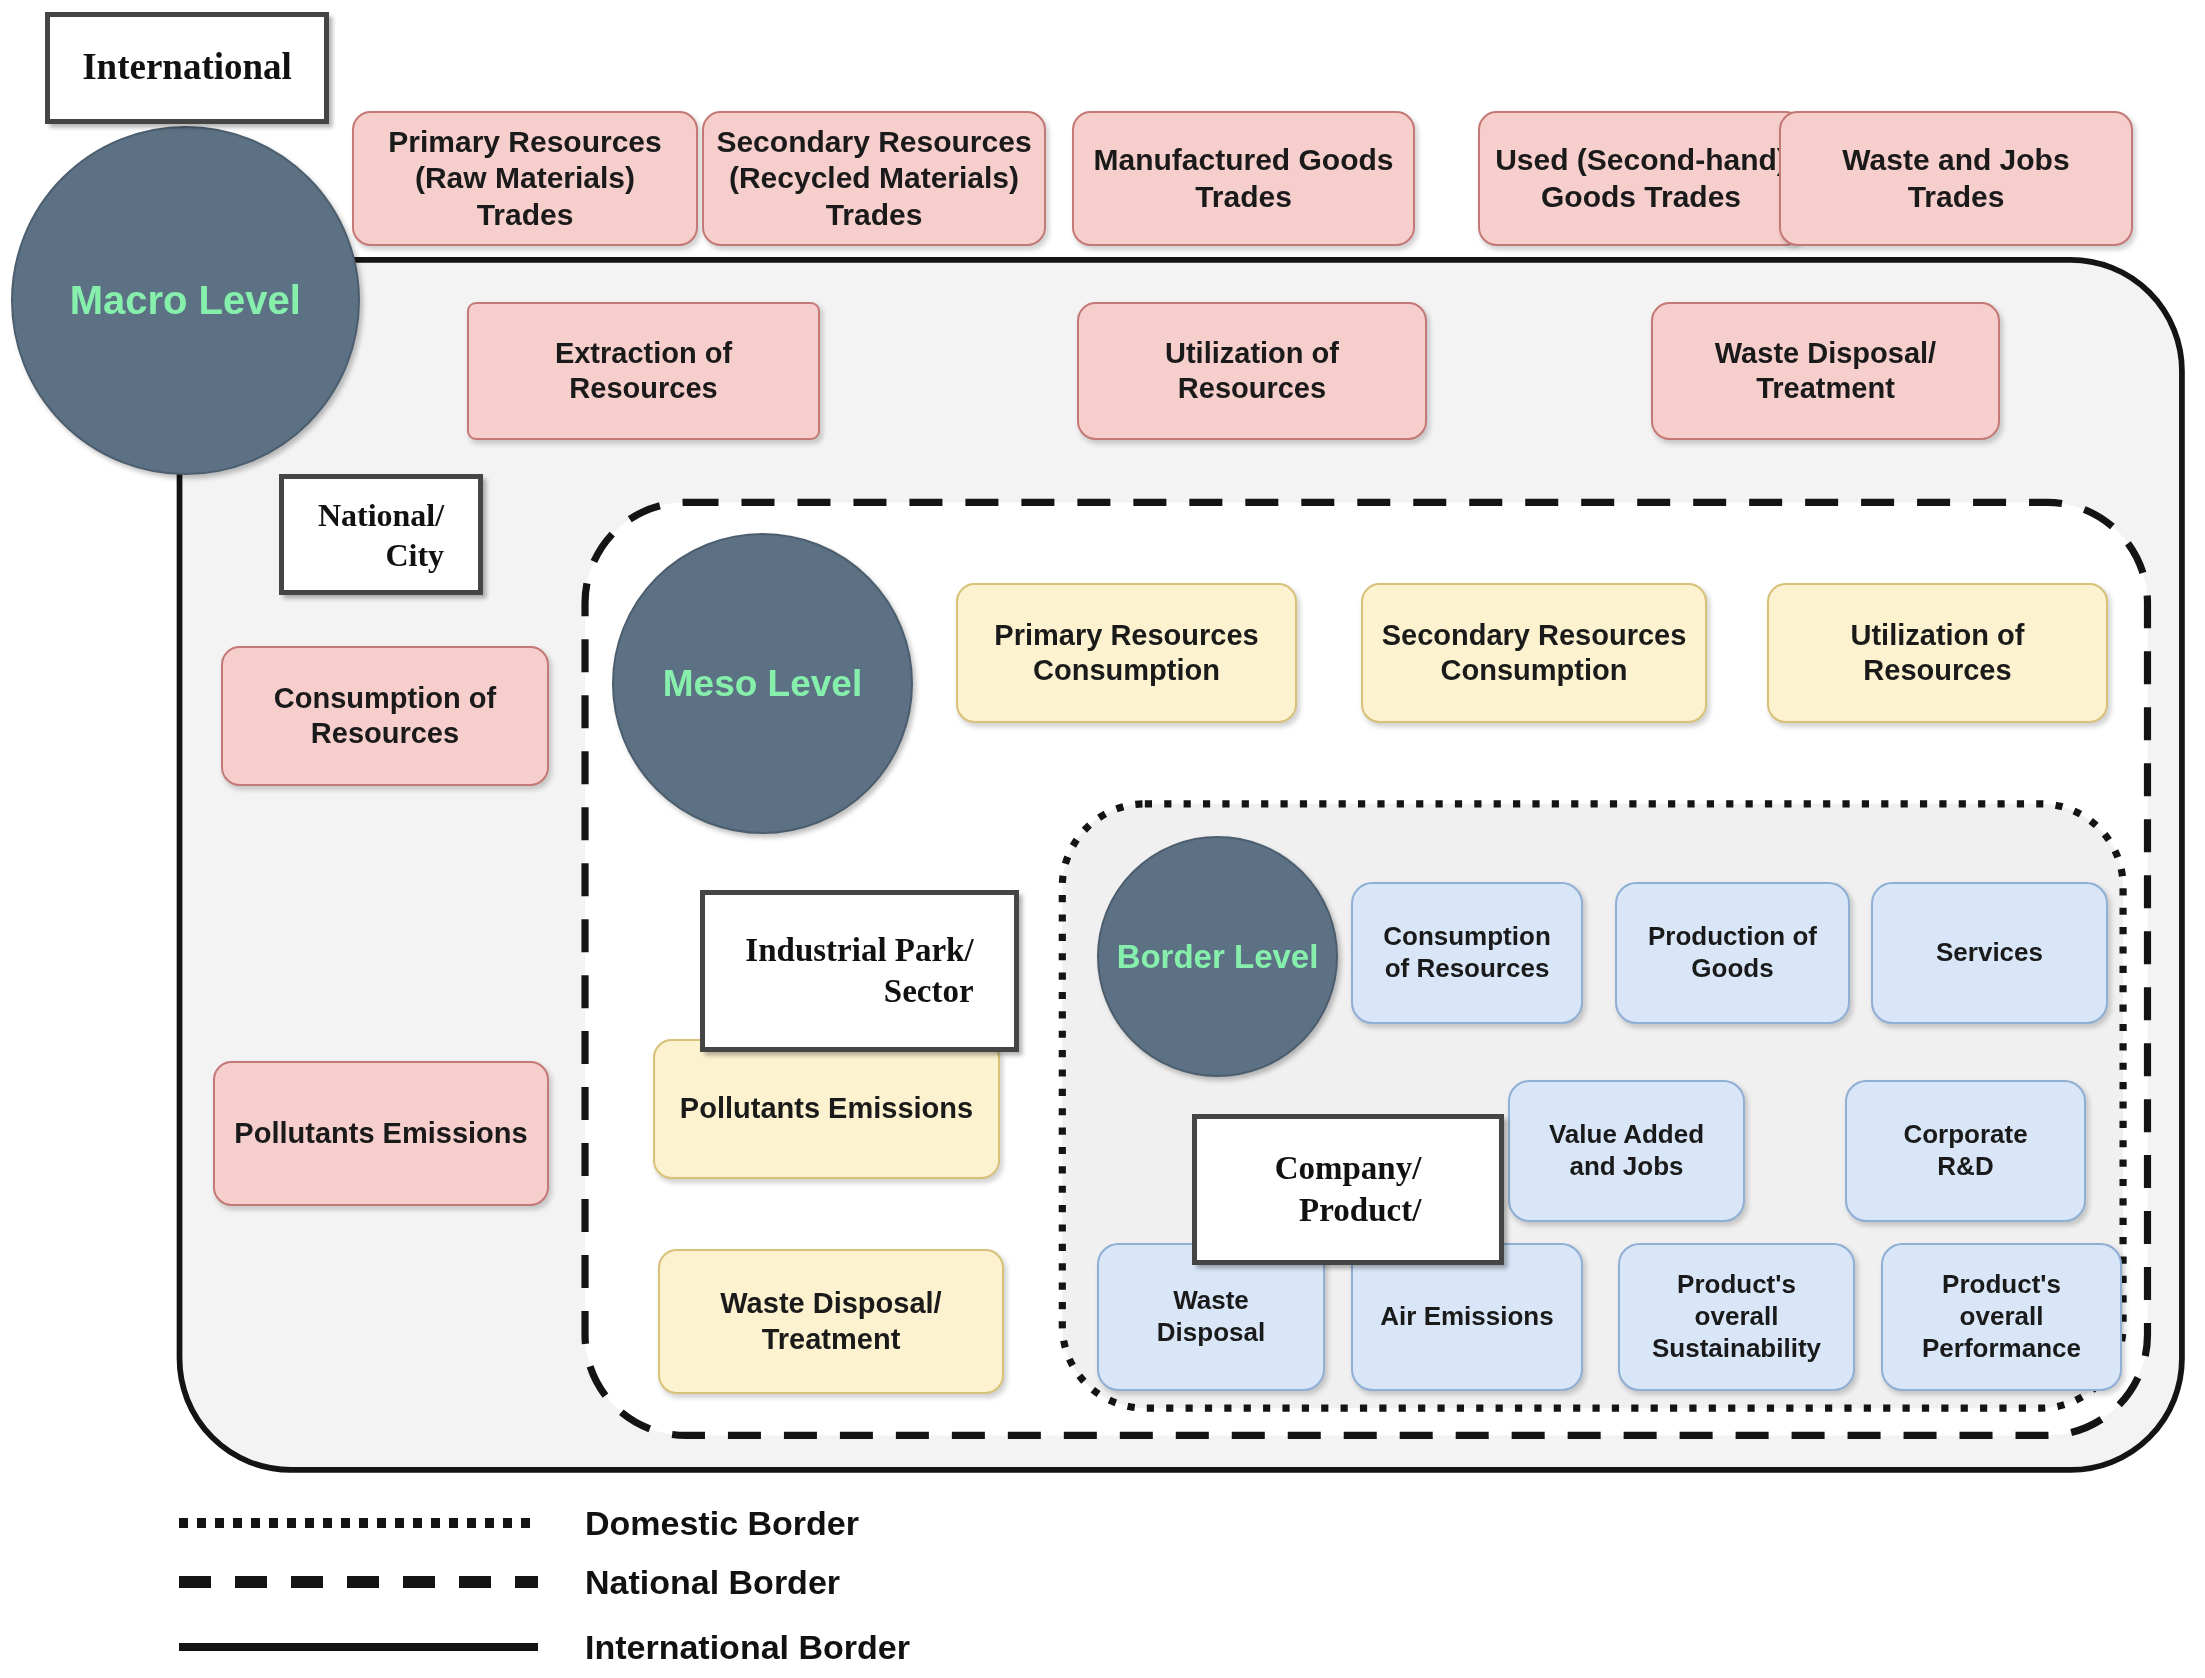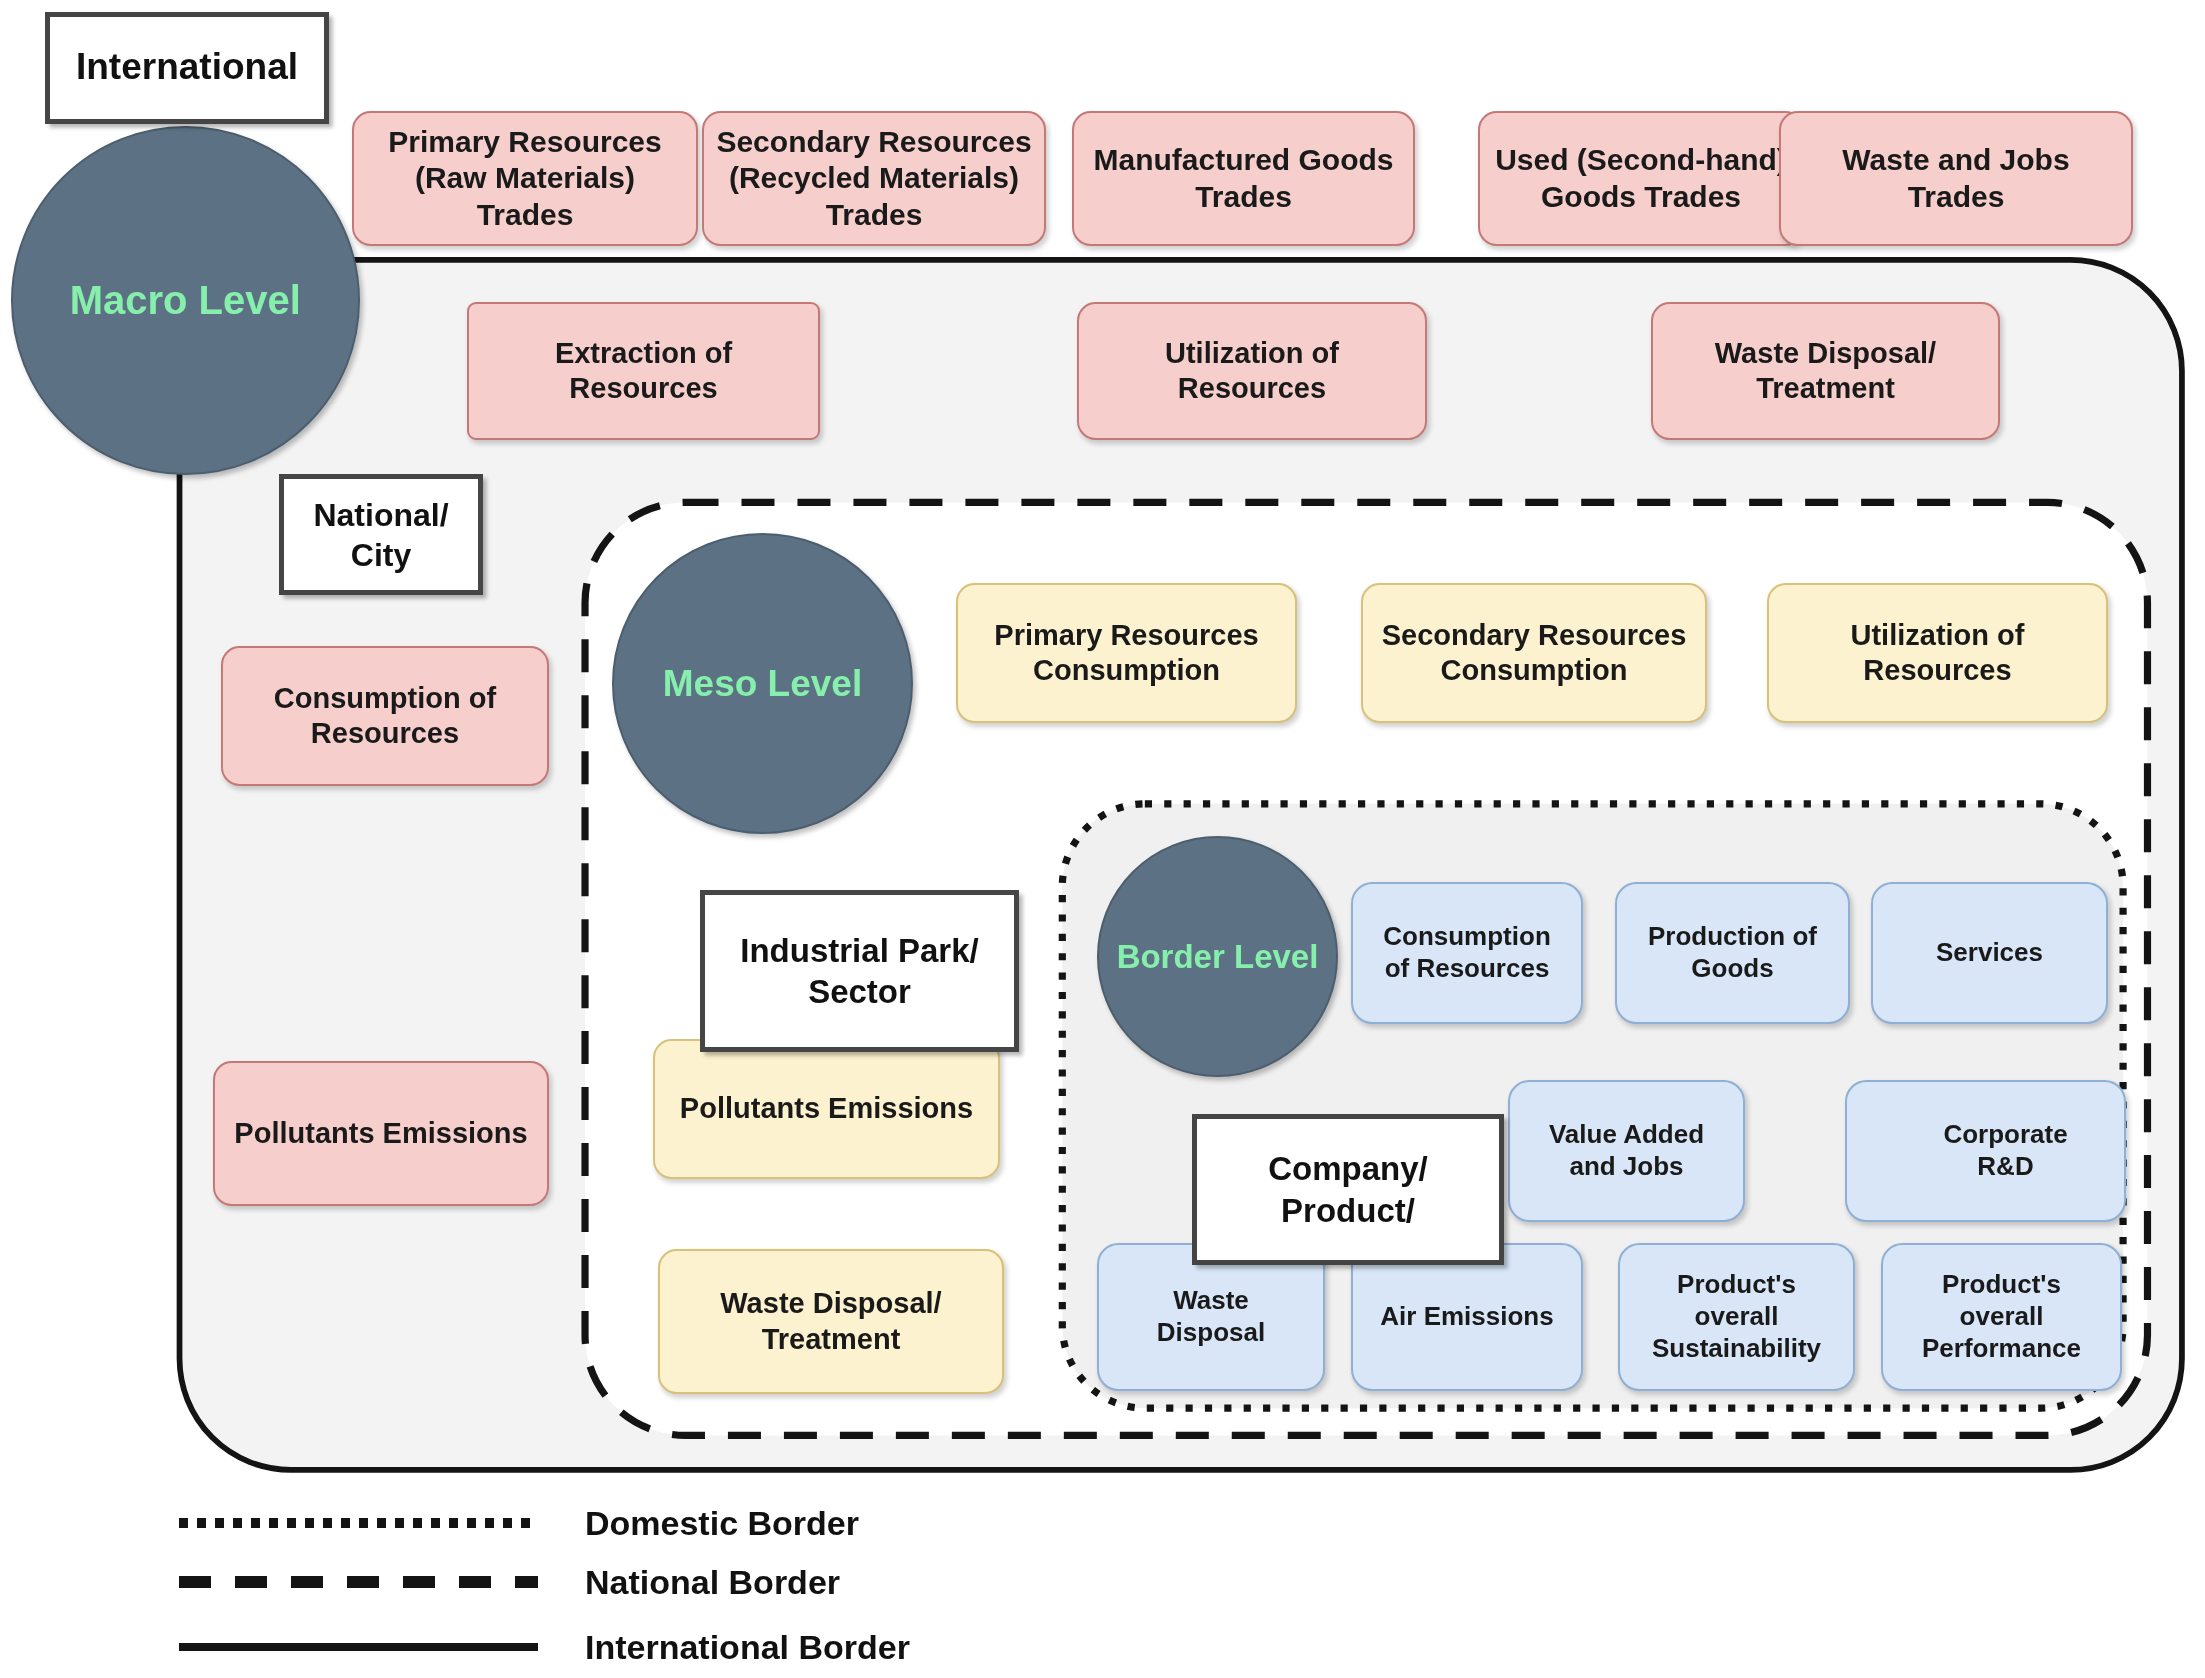--- a/index.html
+++ b/index.html
@@ -19,23 +19,24 @@
   .pink{background:#f6cfcd;border:2.9px solid #c47976;font-size:29px;}
 
   .level-circle{
     position:absolute;border-radius:50%;background:#5c7284;border:2.9px solid #4c5e6e;
     display:flex;align-items:center;justify-content:center;color:#86efac;
     font-weight:bold;z-index:4;box-shadow:2.9px 3.6px 5.7px rgba(0,0,0,0.25);
   }
 
   .region-label{
     position:absolute;background:#ffffff;border:5px solid #454545;
-    display:flex;align-items:center;justify-content:center;text-align:center;
+    display:flex;align-items:center;justify-content:center;text-align:right;
     white-space:pre-line;font-weight:bold;color:#111;line-height:1.25;z-index:5;
     box-shadow:3.6px 3.6px 4.3px rgba(0,0,0,0.3);
+    font-family:Liberation Serif, serif;
   }
 
   .legend-row{position:absolute;display:flex;align-items:center;z-index:3;height:46px;}
   .legend-swatch{width:359px;flex:0 0 359px;}
   .ls-dotted{height:9.3px;background:repeating-linear-gradient(90deg,#141414 0 9.3px,transparent 9.3px 18px);}
   .ls-dashed{height:12.2px;background:repeating-linear-gradient(90deg,#141414 0 32px,transparent 32px 56px);}
   .ls-solid{height:7.2px;background:#141414;}
   .legend-label{margin-left:47px;font-weight:bold;font-size:34px;color:#111;}
 </style>
 </head>
@@ -96,21 +97,21 @@
 Treatment</div>
 
   <div class="node micro-box" style="left:1351px;top:882px;width:228px;height:138px;">Consumption
 of Resources</div>
   <div class="node micro-box" style="left:1615px;top:882px;width:231px;height:138px;">Production of
 Goods</div>
   <div class="node micro-box" style="left:1871px;top:882px;width:233px;height:138px;">Services</div>
 
   <div class="node micro-box" style="left:1508px;top:1080px;width:233px;height:138px;">Value Added
 and Jobs</div>
-  <div class="node micro-box" style="left:1845px;top:1080px;width:237px;height:138px;padding-left:40px;">Corporate
+  <div class="node micro-box" style="left:1845px;top:1080px;width:237px;height:138px;">Corporate
 R&amp;D</div>
 
   <div class="node micro-box" style="left:1097px;top:1243px;width:224px;height:144px;">Waste
 Disposal</div>
   <div class="node micro-box" style="left:1351px;top:1243px;width:228px;height:144px;">Air Emissions</div>
   <div class="node micro-box" style="left:1618px;top:1243px;width:233px;height:144px;">Product's
 overall
 Sustainability</div>
   <div class="node micro-box" style="left:1881px;top:1243px;width:237px;height:144px;">Product's
 overall

